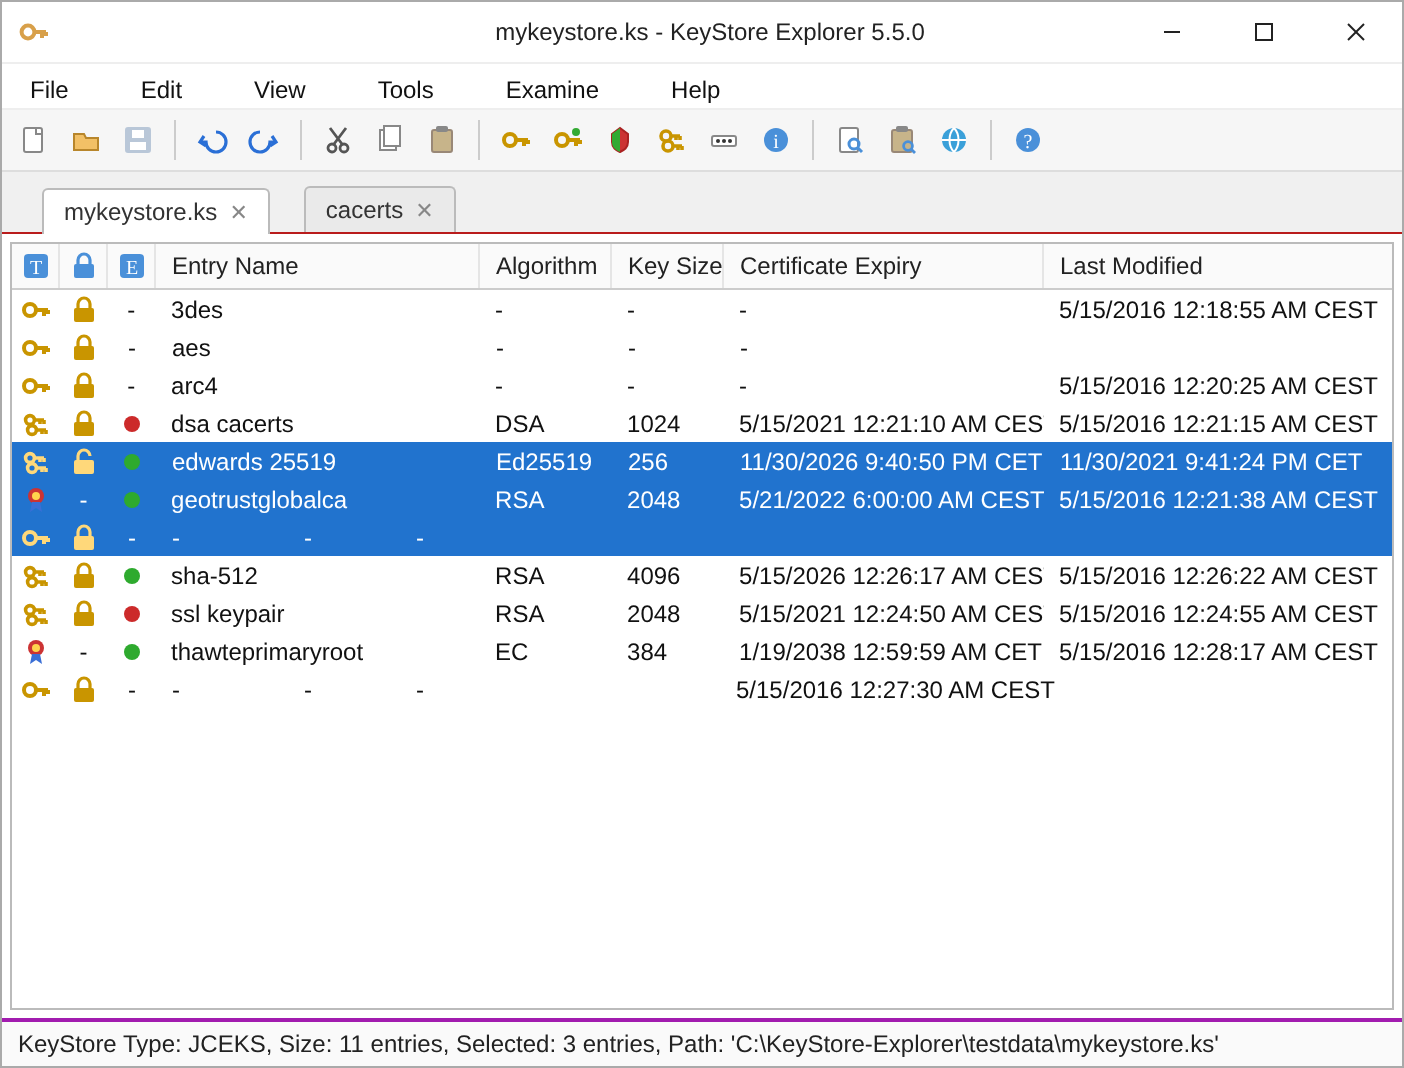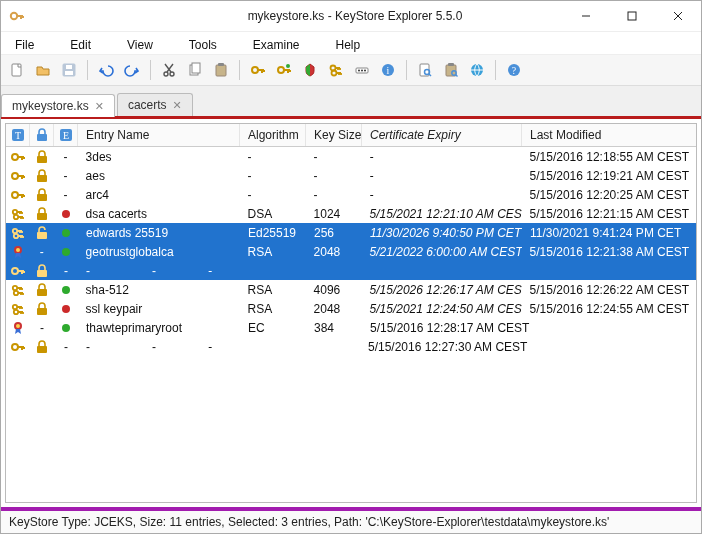--- a/index.html
+++ b/index.html
@@ -69,22 +69,22 @@
     border-radius:3px;
   }
   .tb-sep {
     width:1px; height:20px; background:#ccc; margin:0 4px;
   }
 
   
   .tabstrip {
     height:26px; display:flex; align-items:flex-end;
     background:var(--tab-bg);
-    padding:4px 6px 0 0; gap:2px;
-    border-bottom:3px solid #b91c1c;
+    padding:4px 6px 0 20px; gap:17px;
+    border-bottom:1px solid #b91c1c;
   }
   .tab {
     display:flex; align-items:center; gap:6px;
     height:22px; padding:0 10px 0 10px;
     background:#eaeaea;
     border:1px solid #bbb; border-bottom:none;
     border-radius:3px 3px 0 0;
     font-size:12px; color:#333;
   }
   .tab.active { background:var(--tab-active-bg); position:relative; top:1px; }
@@ -111,39 +111,39 @@
     padding:0 8px;
     height:100%;
     display:flex; align-items:center;
     border-right:1px solid var(--grid-border);
     overflow:hidden; white-space:nowrap;
   }
   .col.icon { width:24px; padding:0; justify-content:center; border-right:1px solid var(--grid-border); }
   .col.entry { flex:0 0 162px; }
   .col.alg { flex:0 0 66px; }
   .col.ks { flex:0 0 56px; }
-  .col.expiry { flex:0 0 160px;font-style:italic; }
+  .col.expiry { flex:0 0 160px; }
   .col.lm { flex:1 1 auto; border-right:none; }
 
   .tbody { flex:1 1 auto; overflow:auto; }
   .row {
     display:flex; align-items:center;
     height:19px;
     font-size:12px;
   }
   .row.selected { background:var(--sel-bg); color:var(--sel-fg); }
   .row .col { border-right:none; }
   .row .col.icon { height:19px; }
   .row .dash { color:inherit; text-align:center; width:100%; }
   .row .col.alg, .row .col.ks { }
   .row:not(.selected) .col { color:var(--text); }
 
   
   .statusbar {
-    height:22px; border-top:4px solid #a21caf;
+    height:22px; border-top:2px solid #a21caf;
     display:flex; align-items:center;
     padding:0 8px; font-size:12px; color:#222;
     background:#fafafa;
   }
 
   
   svg.ico { width:16px; height:16px; }
 </style>
 </head>
 <body>
@@ -387,21 +387,20 @@
               <path d="M5 7V5a3 3 0 0 1 6 0v2" fill="none" stroke="#c99500" stroke-width="1.6"></path>
             </svg>
           </div>
           <div class="col icon">
             <span class="dash">-</span>
           </div>
           <div class="col entry">aes</div>
           <div class="col alg" style="text-align: center;">-</div>
           <div class="col ks" style="text-align: center;">-</div>
           <div class="col expiry" style="text-align: center;">-</div>
-          <div class="col lm">5/15/2016 12:19:21 AM CEST</div>
         </div>
         <div class="row">
           <div class="col icon">
             <svg class="ico" viewBox="0 0 16 16">
               <circle cx="5" cy="8" r="3" fill="none" stroke="#c99500" stroke-width="2"></circle>
               <path d="M8 8h6M12 8v3M14 8v2" stroke="#c99500" stroke-width="2"></path>
             </svg>
           </div>
           <div class="col icon">
             <svg class="ico" viewBox="0 0 16 16">
@@ -577,20 +576,21 @@
             <span class="dash">-</span>
           </div>
           <div class="col icon">
             <svg class="ico" viewBox="0 0 16 16">
               <circle cx="8" cy="8" r="4" fill="#2eaa2e"></circle>
             </svg>
           </div>
           <div class="col entry">thawteprimaryroot</div>
           <div class="col alg">EC</div>
           <div class="col ks">384</div>
+          <div class="col expiry">1/19/2038 12:59:59 AM CET</div>
           <div class="col lm">5/15/2016 12:28:17 AM CEST</div>
         </div>
         <div class="row">
           <div class="col icon">
             <svg class="ico" viewBox="0 0 16 16">
               <circle cx="5" cy="8" r="3" fill="none" stroke="#c99500" stroke-width="2"></circle>
               <path d="M8 8h6M12 8v3M14 8v2" stroke="#c99500" stroke-width="2"></path>
             </svg>
           </div>
           <div class="col icon">

